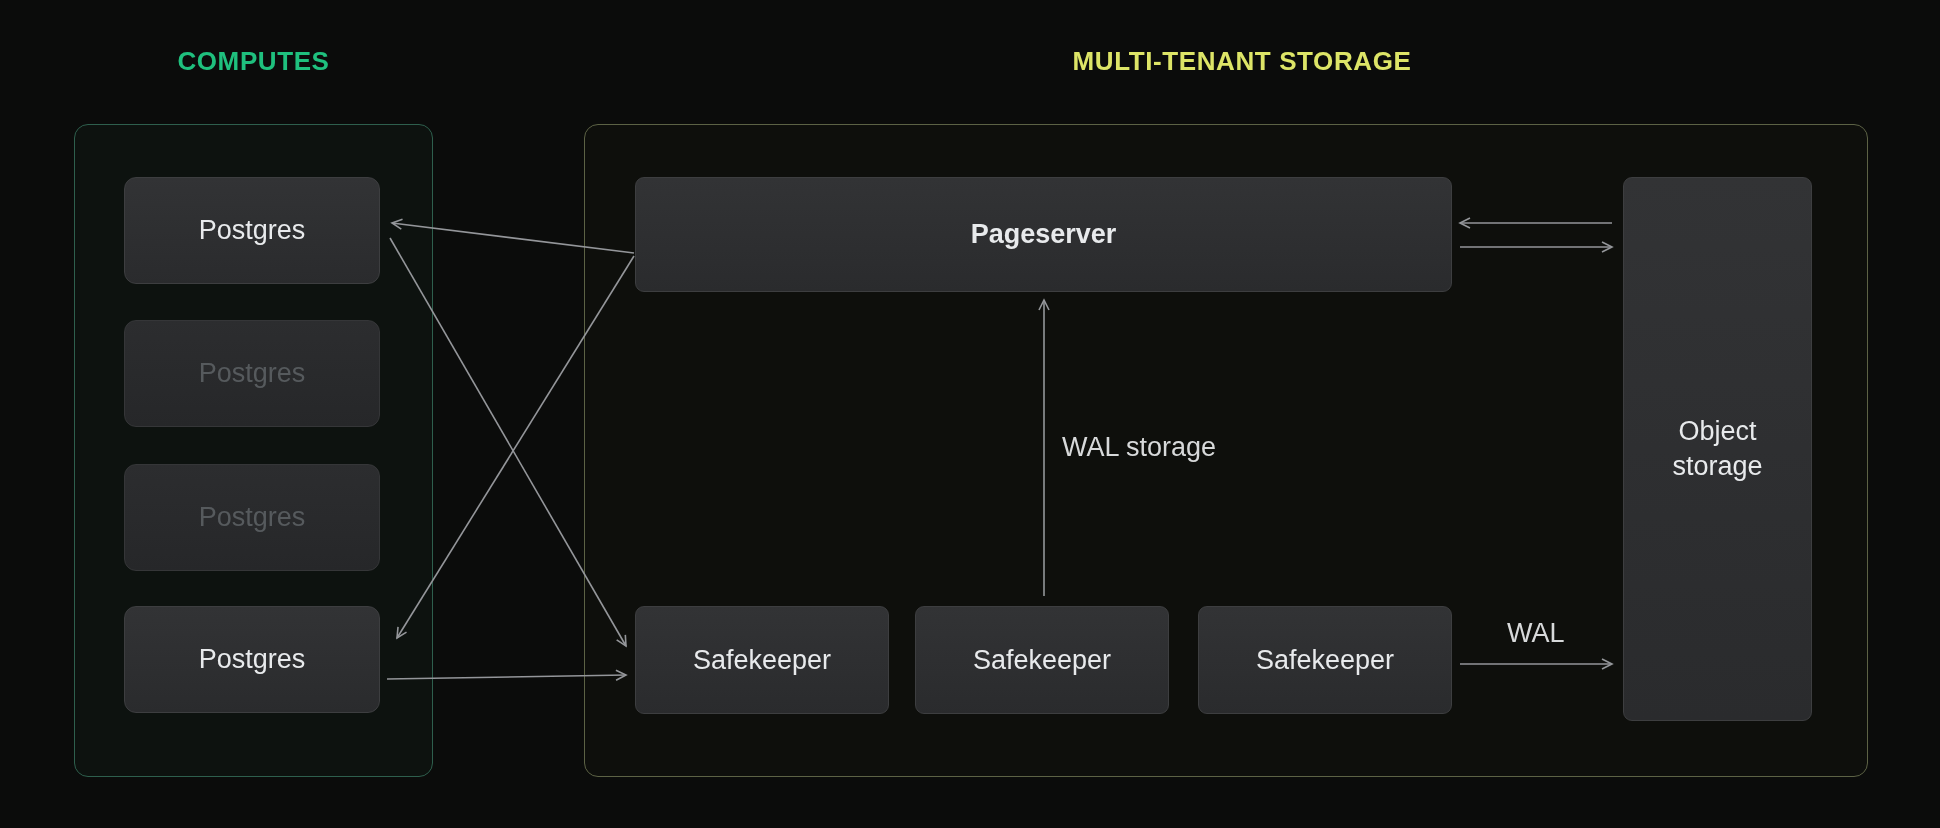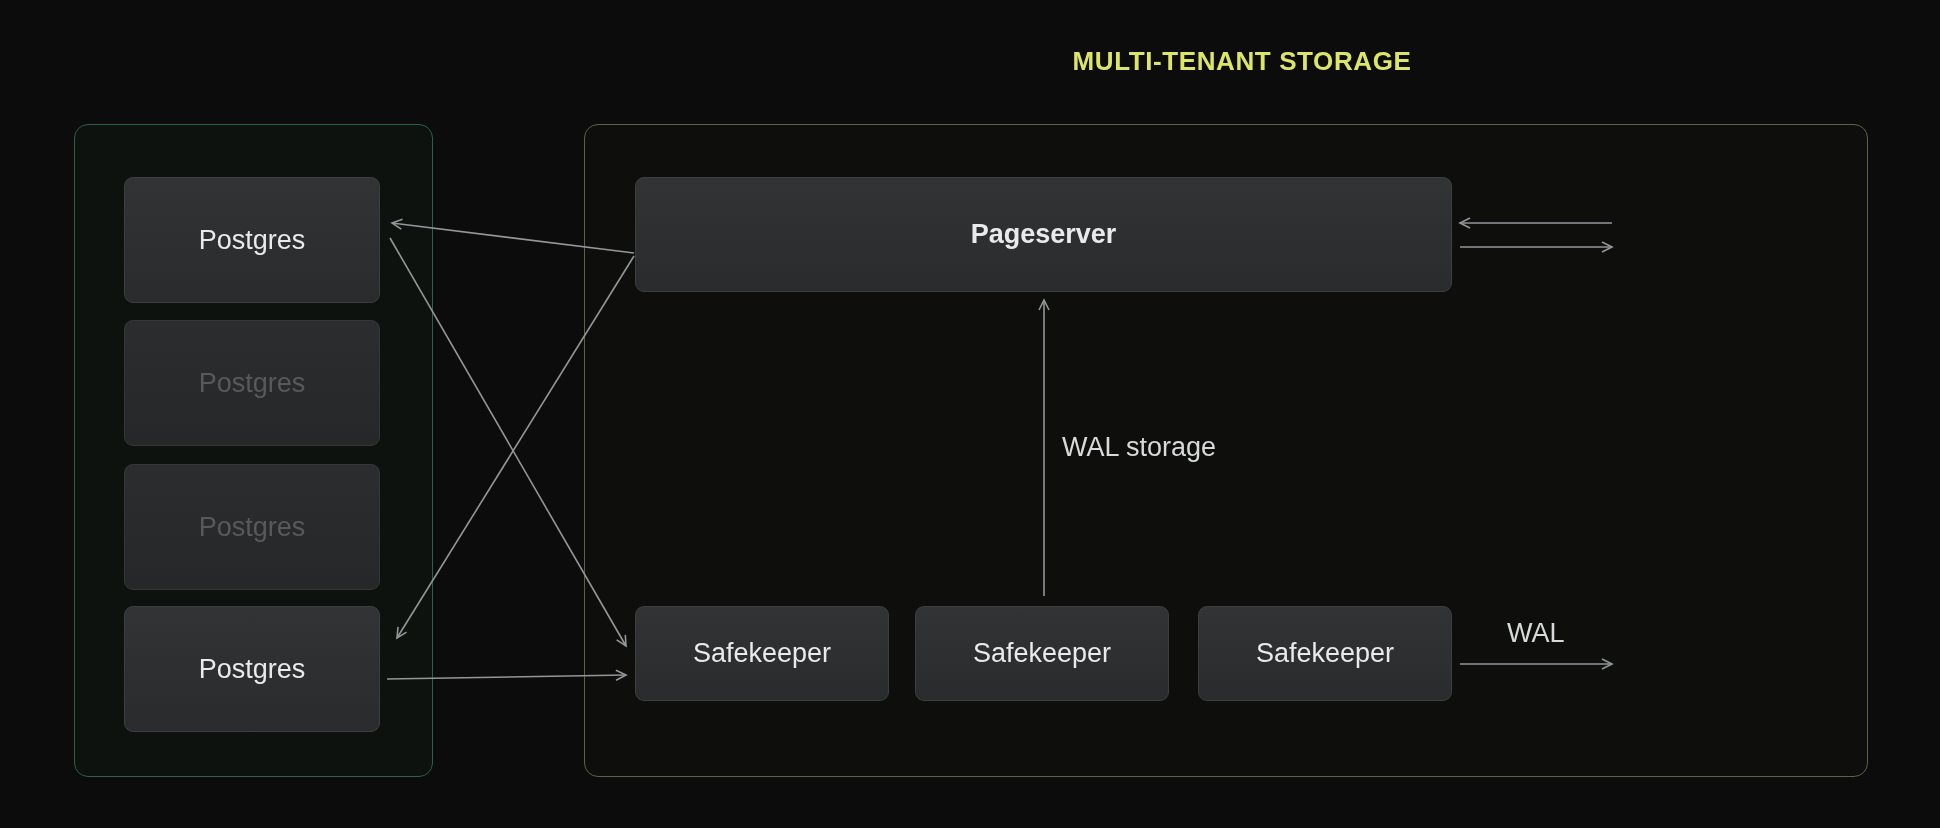--- a/index.html
+++ b/index.html
@@ -57,29 +57,29 @@
     align-items: center;
     justify-content: center;
     text-align: center;
   }
   .node.dim {
     color: #565a5d;
     background: linear-gradient(180deg, #2c2d2f 0%, #262729 100%);
     border-color: #353638;
   }
 
-  .pg { left: 124px; width: 256px; height: 126px; }
+  .pg { left: 124px; width: 256px; height: 107px; border-radius: 12px; }
   #pg1 { top: 177px; }
   #pg2 { top: 320px; }
   #pg3 { top: 464px; }
   #pg4 { top: 606px; }
 
   #pageserver { left: 635px; top: 177px; width: 817px; height: 115px; font-weight: bold; }
 
-  .sk { top: 606px; width: 254px; height: 95px; }
+  .sk { top: 606px; width: 254px; height: 108px; }
   #sk1 { left: 635px; }
   #sk2 { left: 915px; }
   #sk3 { left: 1198px; }
 
   #object-storage {
     left: 1623px; top: 177px; width: 189px; height: 544px;
     padding: 0 34px;
     line-height: 1.3;
   }
 
@@ -95,20 +95,21 @@
     position: absolute;
     left: 0; top: 0;
     pointer-events: none;
   }
 </style>
 </head>
 <body style="background: rgb(11, 12, 11);">
 
 <div id="canvas" style="background: rgb(11, 12, 11);">
 
+  <div class="heading" id="heading-computes" style="color: rgb(31, 192, 126);">COMPUTES</div>
 
   <div class="heading" id="heading-storage" style="color: rgb(221, 229, 103);">MULTI-TENANT STORAGE</div>
 
   <div class="group" id="computes-group" style="border-color: rgb(46, 95, 77);"></div>
 
   <div class="group" id="storage-group" style="border-color: rgb(92, 98, 69);"></div>
 
   <div class="node pg" id="pg1">Postgres</div>
 
   <div class="node pg dim" id="pg2">Postgres</div>
@@ -118,20 +119,21 @@
   <div class="node pg" id="pg4">Postgres</div>
 
   <div class="node" id="pageserver">Pageserver</div>
 
   <div class="node sk" id="sk1">Safekeeper</div>
 
   <div class="node sk" id="sk2">Safekeeper</div>
 
   <div class="node sk" id="sk3">Safekeeper</div>
 
+  <div class="node" id="object-storage">Object storage</div>
 
   <div class="annotation" id="wal-stream-label">WAL storage</div>
 
   <div class="annotation" id="wal-label">WAL</div>
 
   <svg id="edges" width="1940" height="828" viewBox="0 0 1940 828">
     <defs>
       <marker id="arrow" markerUnits="userSpaceOnUse" markerWidth="18" markerHeight="18" refX="13" refY="8" orient="auto">
         <path d="M3,3 L13,8 L3,13" fill="none" stroke="#94969a" stroke-width="1.6"></path>
       </marker>

